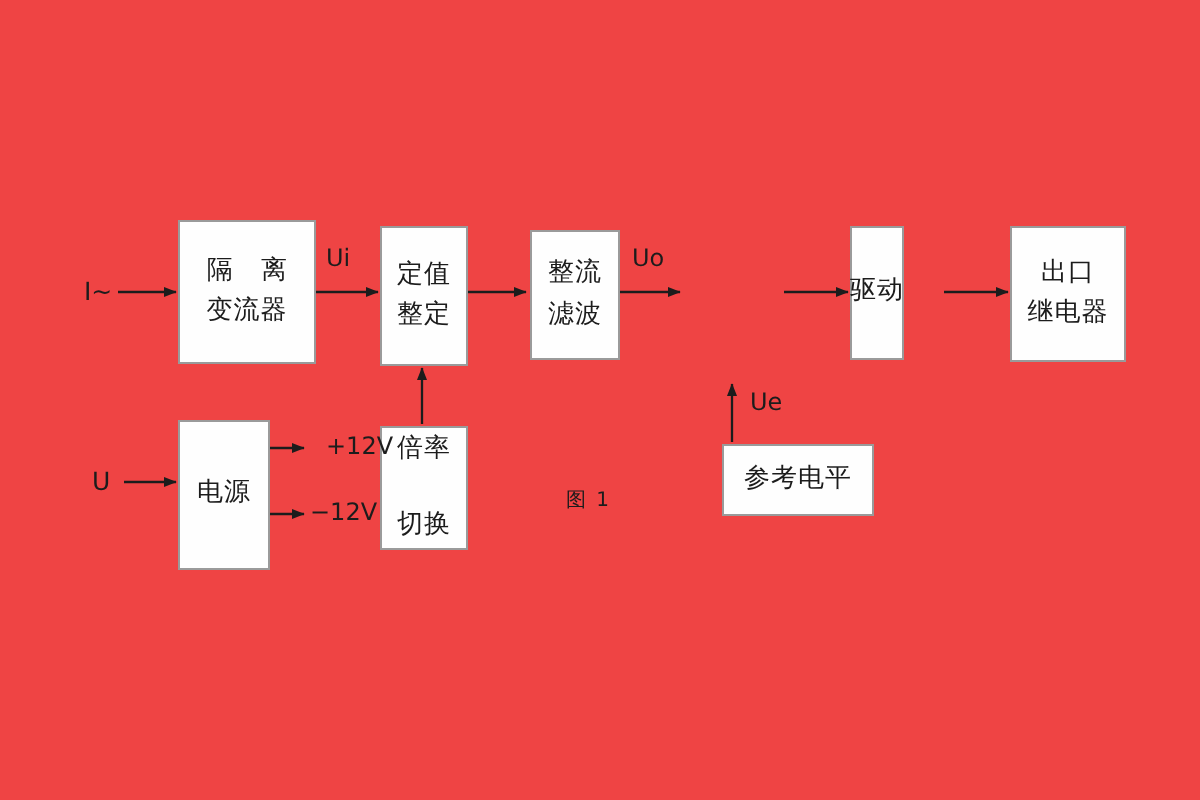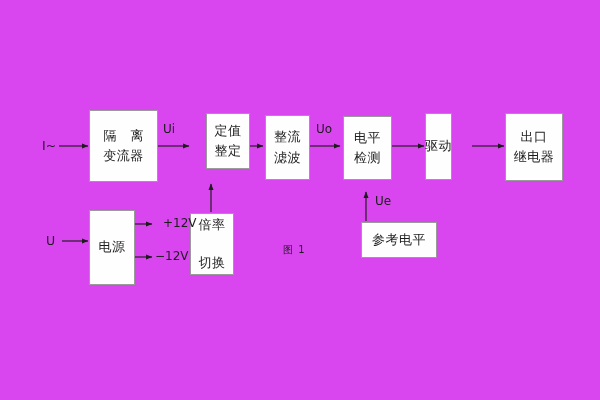--- a/index.html
+++ b/index.html
@@ -4,21 +4,21 @@
 <style>
   html, body {
     margin: 0;
     padding: 0;
     background: #ffffff;
   }
   #canvas {
     position: relative;
     width: 600px;
     height: 400px;
-    background: #d946ef;
+    background: #ef4444;
     font-family: "DejaVu Sans", "Liberation Sans", sans-serif;
     overflow: hidden;
   }
   #wires {
     position: absolute;
     left: 0;
     top: 0;
     width: 600px;
     height: 400px;
   }
@@ -82,34 +82,30 @@
 
       <line x1="366" y1="221" x2="366" y2="192"></line>
     </g>
   </svg>
 
   <div class="blk" style="left:89px;  top:110px; width:69px; height:72px;">
     <span class="sp">隔 离</span>
     <span>变流器</span>
   </div>
 
-  <div class="blk" style="left:206px; top:113px; width:44px; height:56px;">
+  <div class="blk" style="left:190px; top:113px; width:44px; height:70px;">
     <span>定值</span>
     <span>整定</span>
   </div>
 
   <div class="blk" style="left:265px; top:115px; width:45px; height:65px;">
     <span>整流</span>
     <span>滤波</span>
   </div>
 
-  <div class="blk" style="left:343px; top:116px; width:49px; height:64px;">
-    <span>电平</span>
-    <span>检测</span>
-  </div>
 
   <div class="blk" style="left:425px; top:113px; width:27px; height:67px;">
     <span>驱动</span>
   </div>
 
   <div class="blk" style="left:505px; top:113px; width:58px; height:68px;">
     <span>出口</span>
     <span>继电器</span>
   </div>
 

